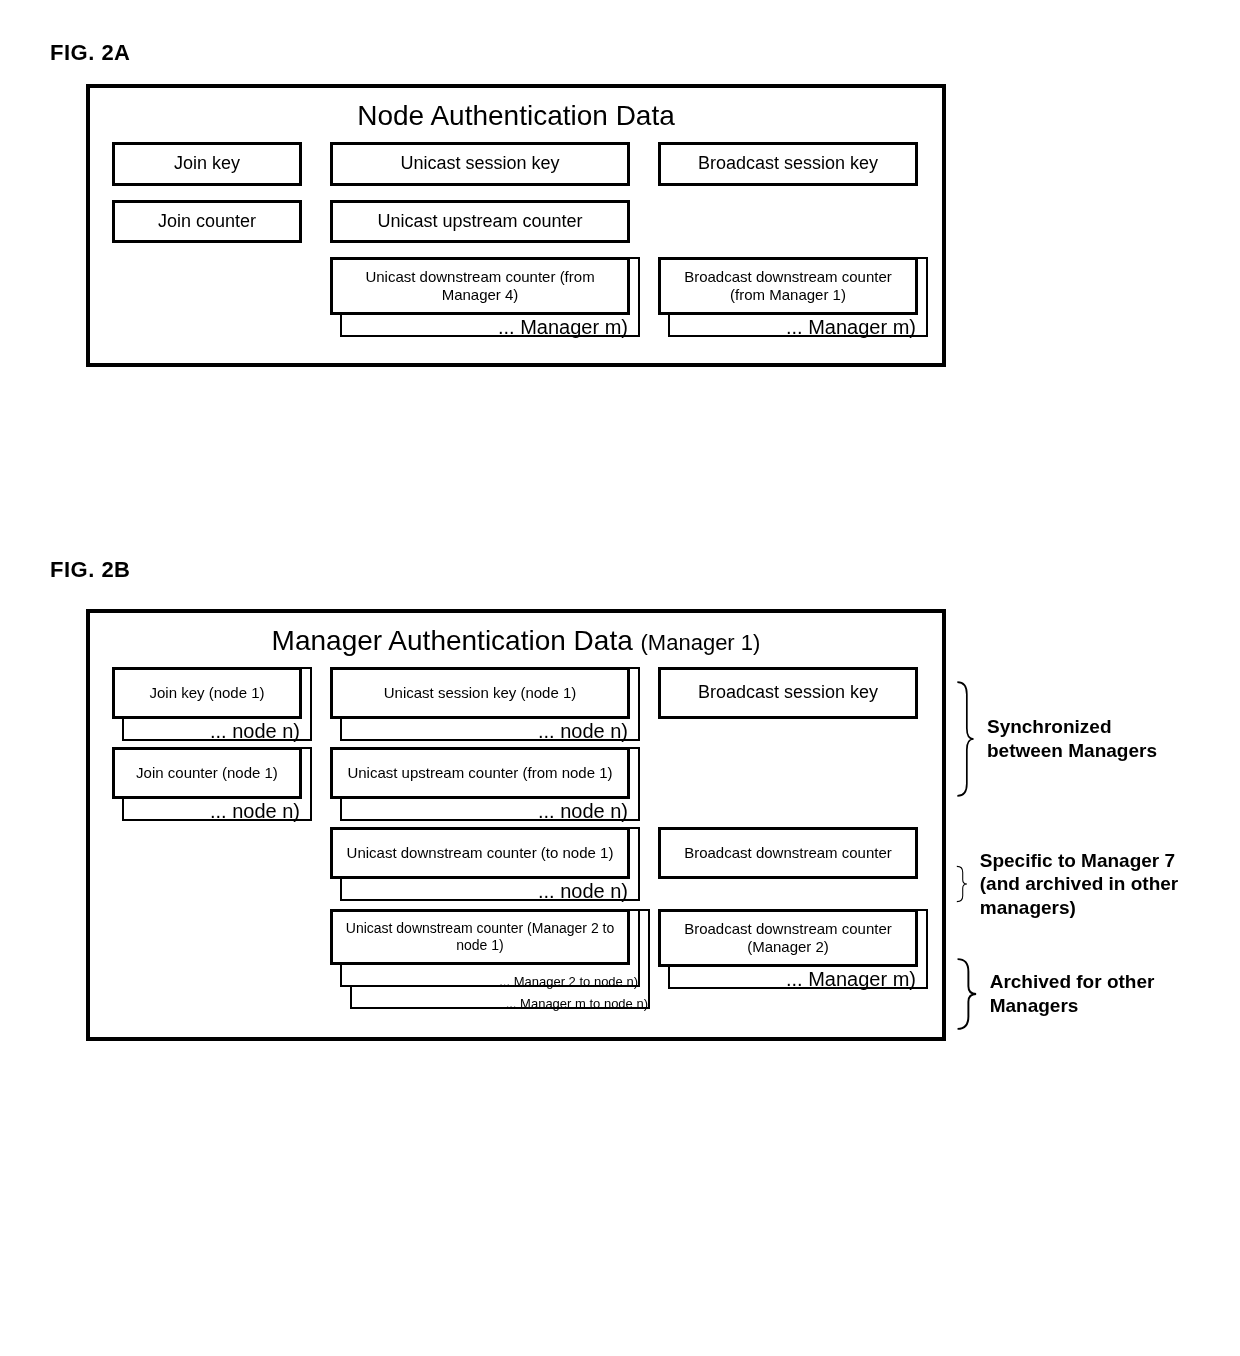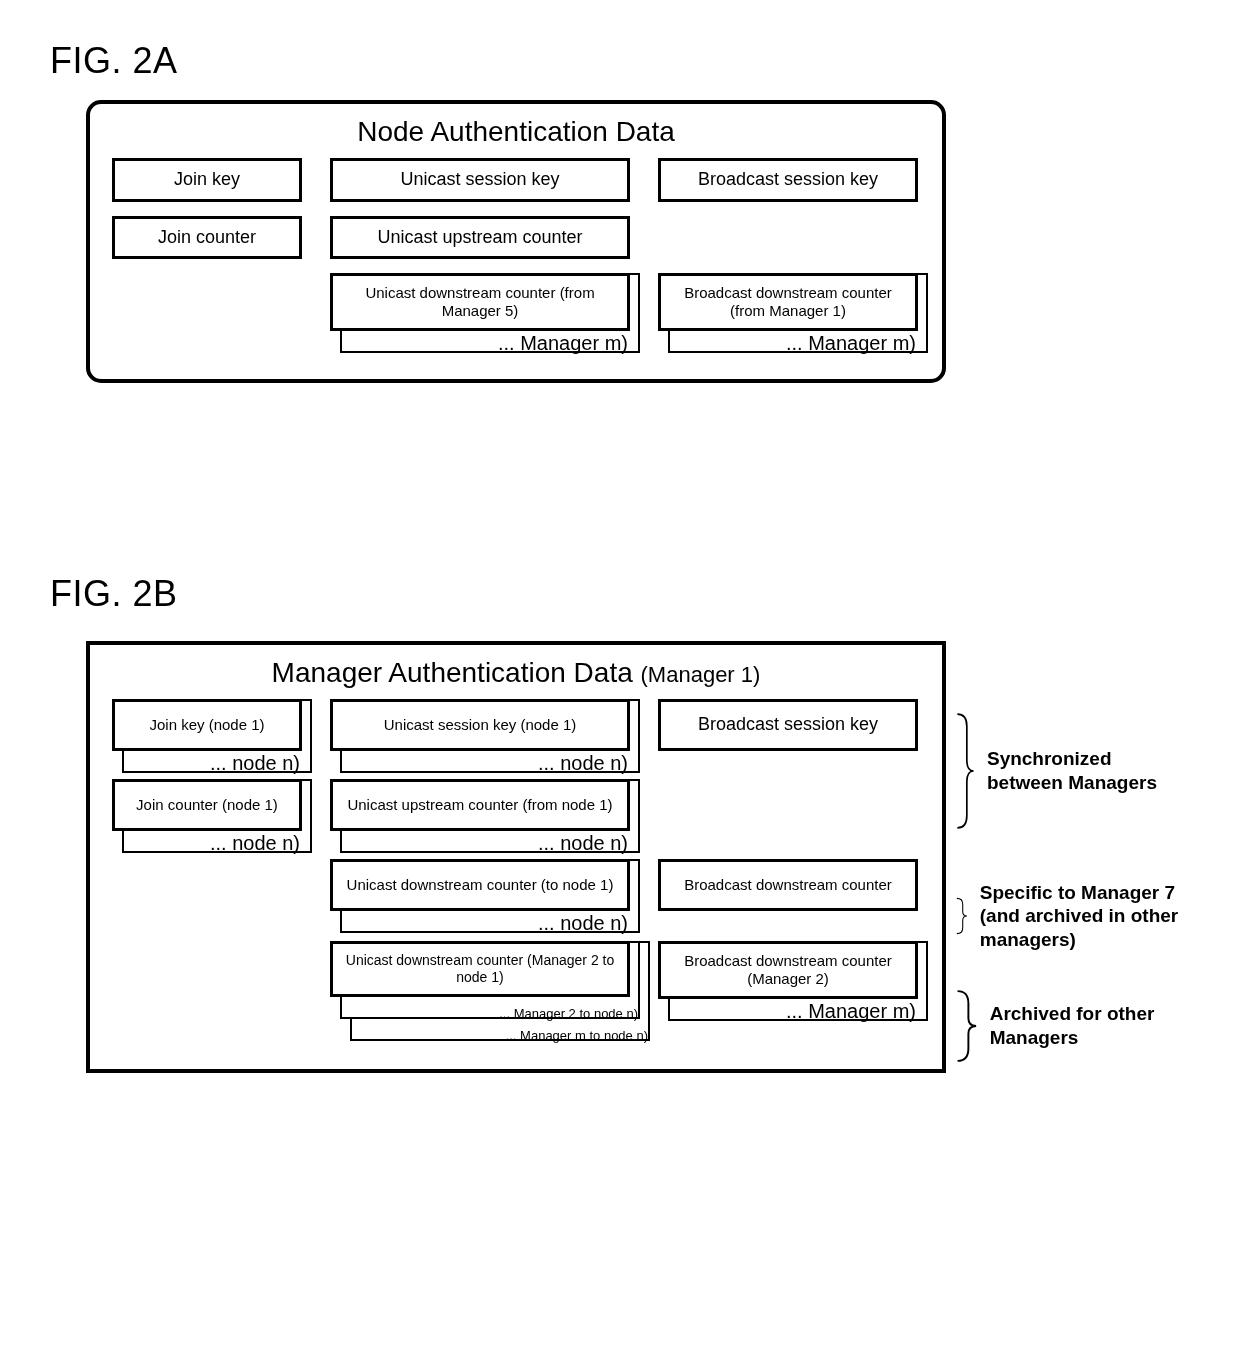--- a/index.html
+++ b/index.html
@@ -5,22 +5,22 @@
   * { box-sizing: border-box; }
   body {
     font-family: Arial, Helvetica, sans-serif;
     background: #fff;
     color: #000;
     margin: 0;
     padding: 40px 50px;
     width: 1240px;
   }
   .fig-label {
-    font-size: 36px;
-    font-weight: normal;
+    font-size: 22px;
+    font-weight: bold;
     margin-bottom: 18px;
     letter-spacing: .5px;
   }
   .panel {
     border: 4px solid #000;
     padding: 8px 22px 22px 22px;
     position: relative;
   }
   .panel-title {
     text-align: center;
@@ -113,21 +113,21 @@
   }
   .sg1 { height: 172px; }
   .sg2 { height: 130px; margin-top: -6px;}
   .sg3 { height: 94px;  margin-top: -2px;}
 </style>
 </head>
 <body>
 
 <div class="fig-label">FIG. 2A</div>
 <div style="padding-left:36px;">
-<div class="panel" style="width:860px;border-radius:15px;">
+<div class="panel" style="width:860px;">
   <div class="panel-title">Node Authentication Data</div>
 
   <div class="row">
     <div class="col col1">
           <div class="cell">Join key</div>
         </div>
     <div class="col col2">
           <div class="cell">Unicast session key</div>
         </div>
     <div class="col col3">
@@ -143,21 +143,21 @@
           <div class="cell">Unicast upstream counter</div>
         </div>
     <div class="col col3"></div>
   </div>
 
   <div class="row" style="margin-bottom:26px;">
     <div class="col col1"></div>
     <div class="col col2">
       <div class="stack">
         <div class="shadow"></div>
-        <div class="cell small">Unicast downstream counter (from Manager 5)</div>
+        <div class="cell small">Unicast downstream counter (from Manager 4)</div>
         <div class="shadow-label">... Manager m)</div>
       </div>
     </div>
     <div class="col col3">
       <div class="stack">
         <div class="shadow"></div>
         <div class="cell small">Broadcast downstream counter (from Manager 1)</div>
         <div class="shadow-label">... Manager m)</div>
       </div>
     </div>

